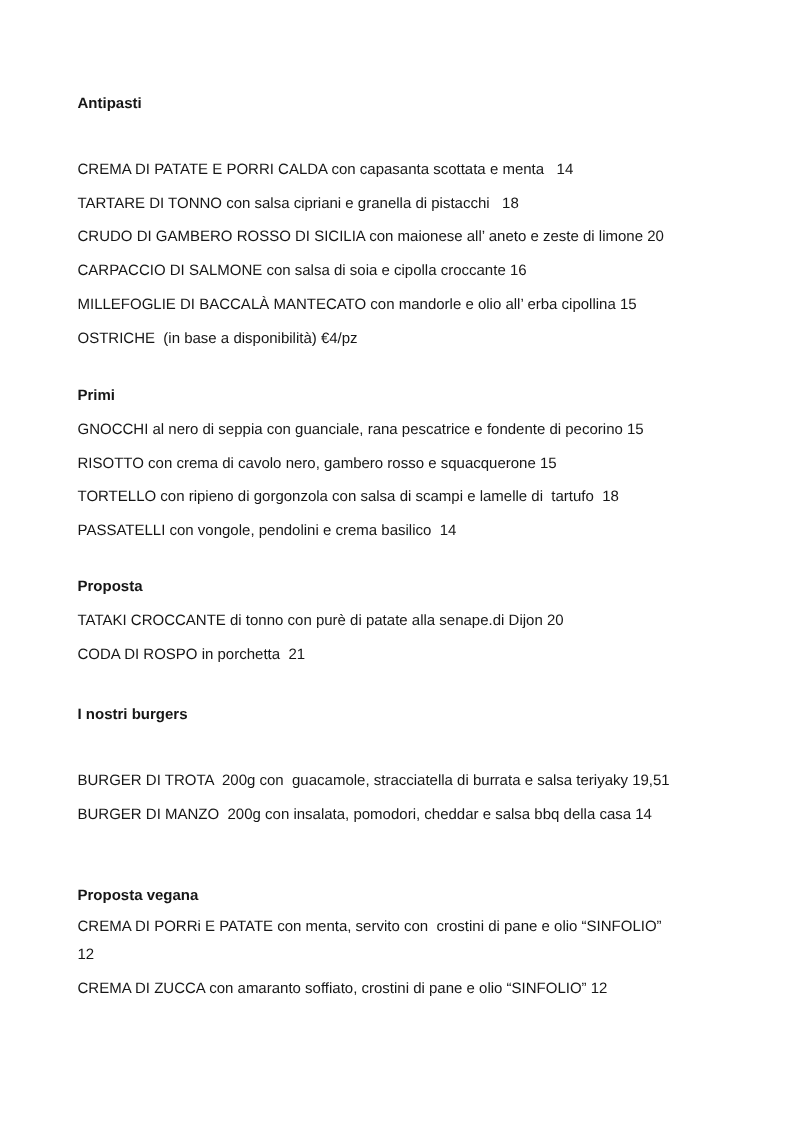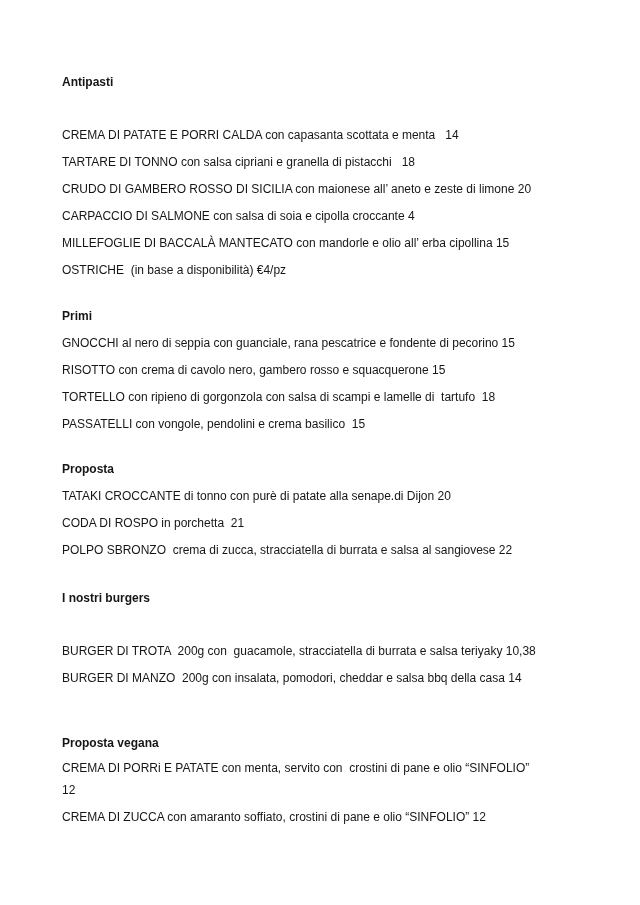--- a/index.html
+++ b/index.html
@@ -44,43 +44,42 @@
 </head>
 <body>
 
 <div class="page">
 
   <section class="menu-section section-antipasti">
     <h2>Antipasti</h2>
     <p class="item">CREMA DI PATATE E PORRI CALDA con capasanta scottata e menta   14</p>
     <p class="item">TARTARE DI TONNO con salsa cipriani e granella di pistacchi   18</p>
     <p class="item">CRUDO DI GAMBERO ROSSO DI SICILIA con maionese all’ aneto e zeste di limone 20</p>
-    <p class="item">CARPACCIO DI SALMONE con salsa di soia e cipolla croccante 4</p>
+    <p class="item">CARPACCIO DI SALMONE con salsa di soia e cipolla croccante 16</p>
     <p class="item">MILLEFOGLIE DI BACCALÀ MANTECATO con mandorle e olio all’ erba cipollina 15</p>
     <p class="item">OSTRICHE  (in base a disponibilità) €4/pz</p>
   </section>
 
   <section class="menu-section section-primi">
     <h2>Primi</h2>
     <p class="item">GNOCCHI al nero di seppia con guanciale, rana pescatrice e fondente di pecorino 15</p>
     <p class="item">RISOTTO con crema di cavolo nero, gambero rosso e squacquerone 15</p>
     <p class="item">TORTELLO con ripieno di gorgonzola con salsa di scampi e lamelle di  tartufo  18</p>
-    <p class="item">PASSATELLI con vongole, pendolini e crema basilico  15</p>
+    <p class="item">PASSATELLI con vongole, pendolini e crema basilico  14</p>
   </section>
 
   <section class="menu-section section-secondi">
     <h2>Proposta</h2>
     <p class="item">TATAKI CROCCANTE di tonno con purè di patate alla senape.di Dijon 20</p>
     <p class="item">CODA DI ROSPO in porchetta  21</p>
-    <p class="item">POLPO SBRONZO  crema di zucca, stracciatella di burrata e salsa al sangiovese 22</p>
   </section>
 
   <section class="menu-section section-burgers">
     <h2>I nostri burgers</h2>
-    <p class="item">BURGER DI TROTA  200g con  guacamole, stracciatella di burrata e salsa teriyaky 10,38</p>
+    <p class="item">BURGER DI TROTA  200g con  guacamole, stracciatella di burrata e salsa teriyaky 19,51</p>
     <p class="item">BURGER DI MANZO  200g con insalata, pomodori, cheddar e salsa bbq della casa 14</p>
   </section>
 
   <section class="menu-section section-vegana">
     <h2>Proposta vegana</h2>
     <p class="item">CREMA DI PORRi E PATATE con menta, servito con  crostini di pane e olio “SINFOLIO”
 12</p>
     <p class="item">CREMA DI ZUCCA con amaranto soffiato, crostini di pane e olio “SINFOLIO” 12</p>
   </section>
 

